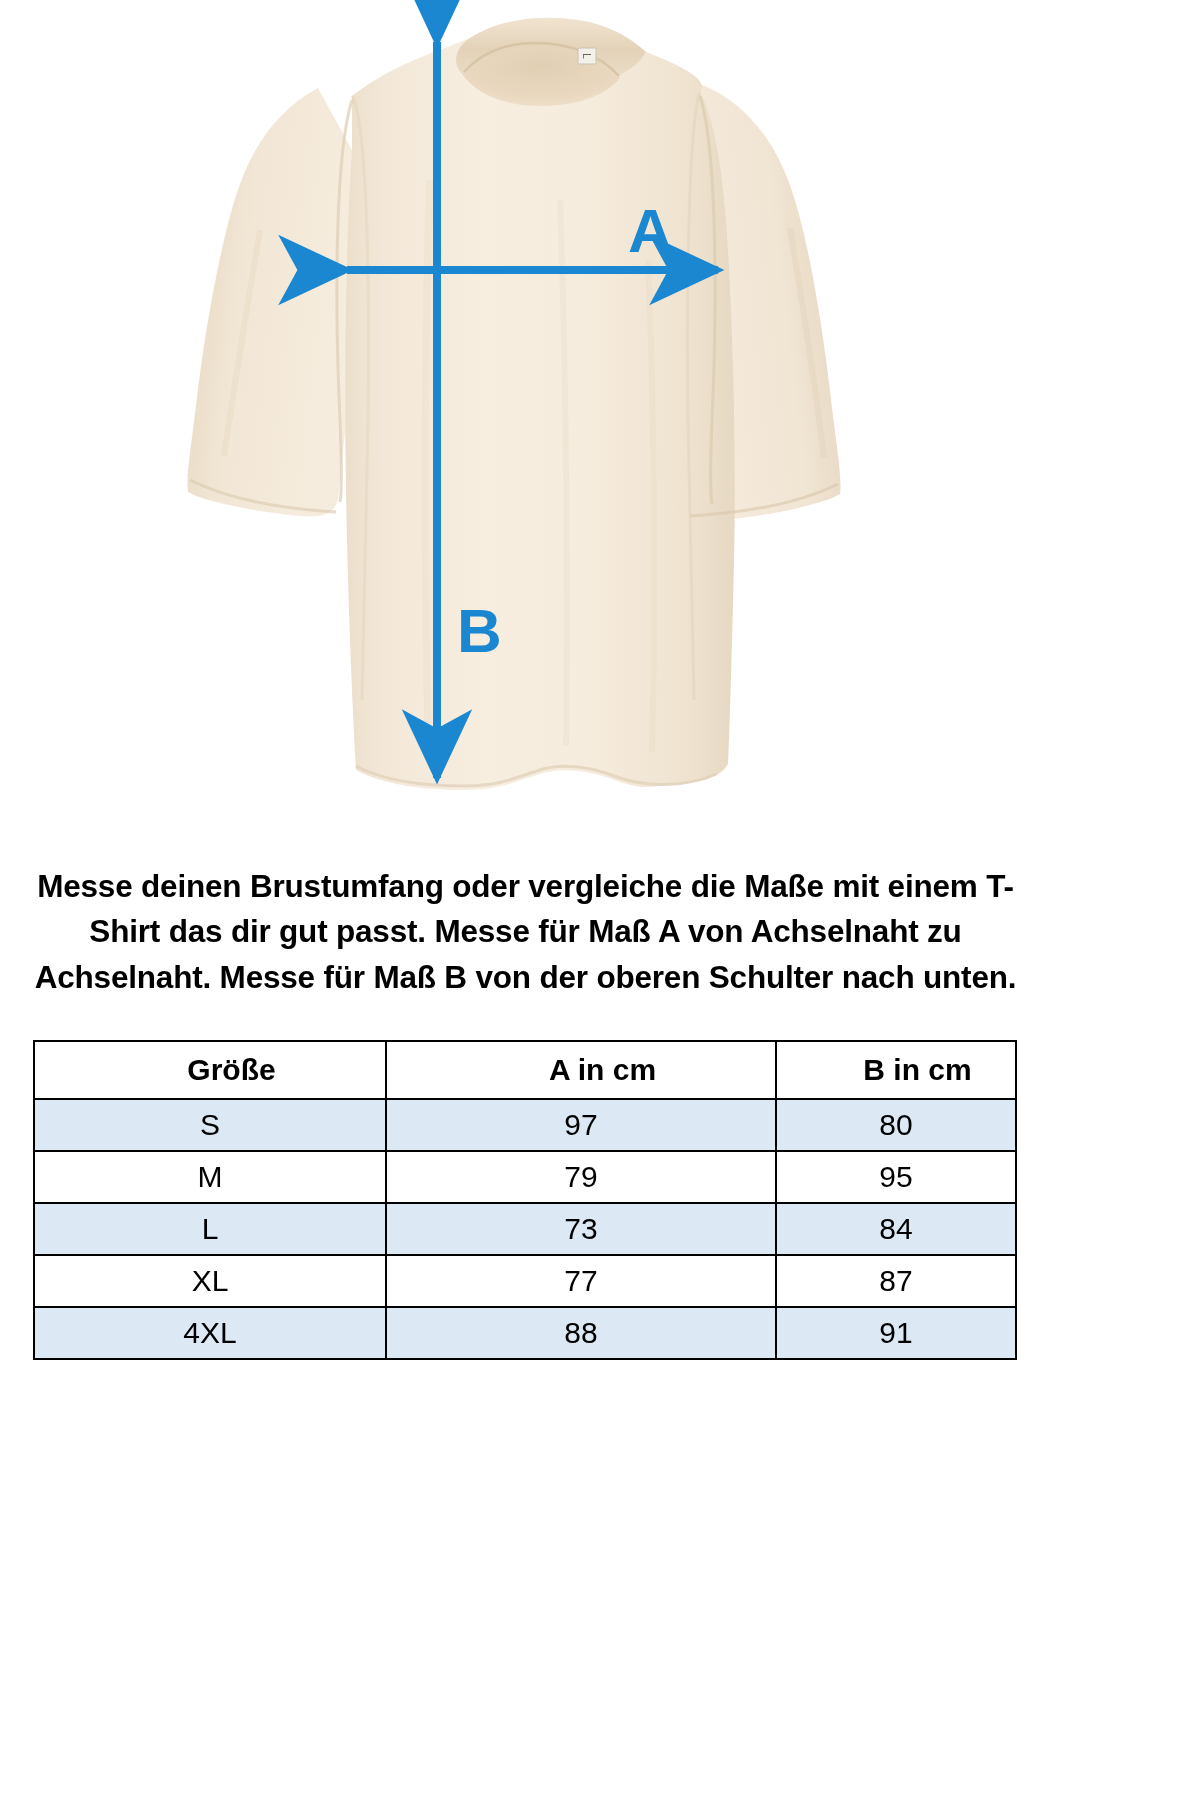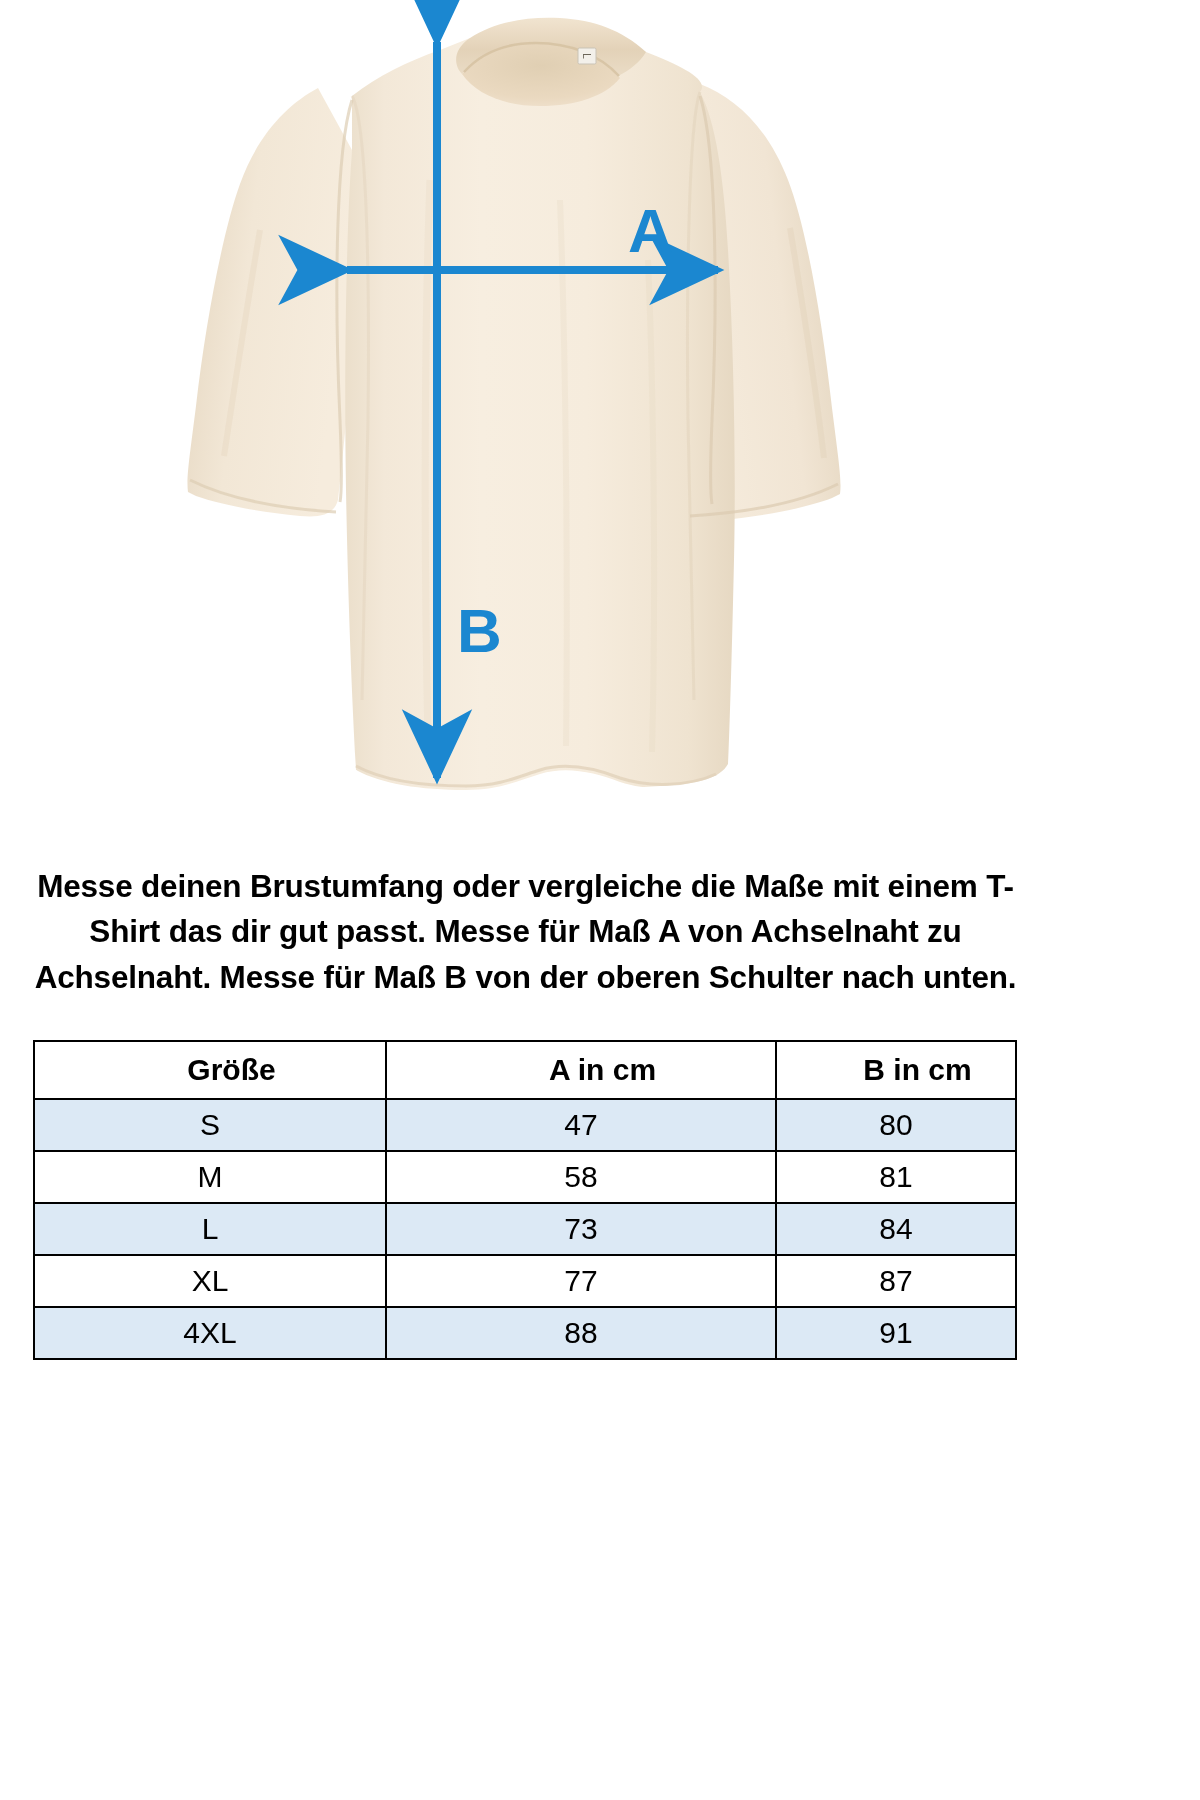--- a/index.html
+++ b/index.html
@@ -255,27 +255,27 @@
     <thead>
       <tr>
         <th>Größe</th>
         <th>A in cm</th>
         <th>B in cm</th>
       </tr>
     </thead>
     <tbody>
       <tr class="alt">
         <td>S</td>
-        <td>47</td>
+        <td>97</td>
         <td>80</td>
       </tr>
       <tr>
         <td>M</td>
-        <td>58</td>
-        <td>81</td>
+        <td>79</td>
+        <td>95</td>
       </tr>
       <tr class="alt">
         <td>L</td>
         <td>73</td>
         <td>84</td>
       </tr>
       <tr>
         <td>XL</td>
         <td>77</td>
         <td>87</td>

